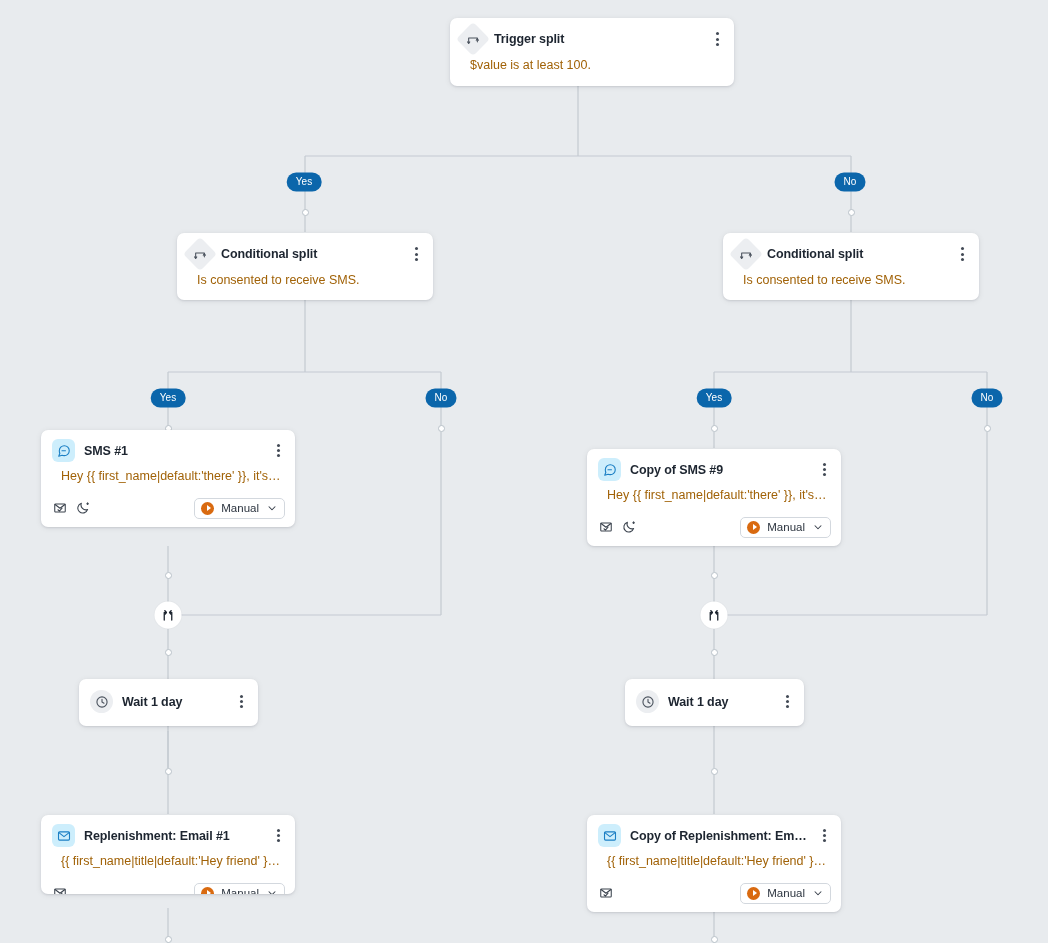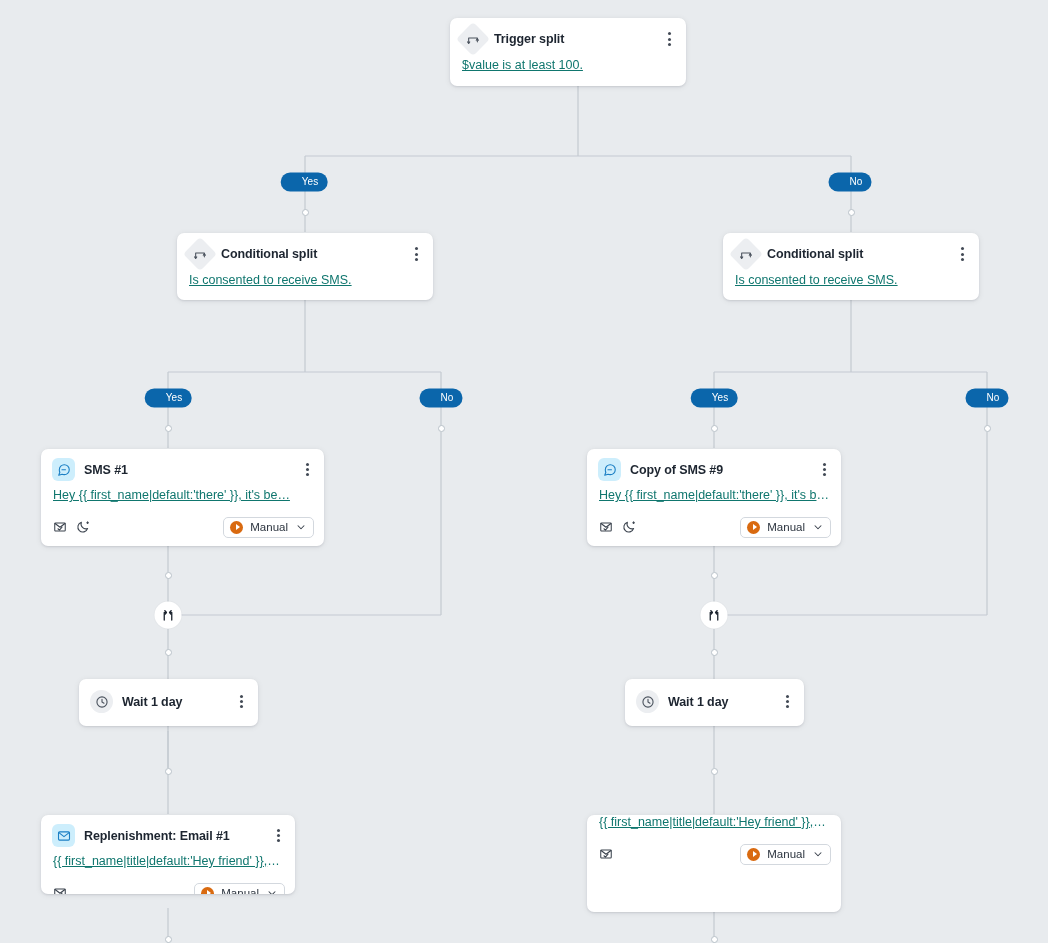--- a/index.html
+++ b/index.html
@@ -44,21 +44,21 @@
   }
 
   
   .pill {
     position: absolute;
     transform: translate(-50%, -50%);
     background: #0b66ab;
     color: #ffffff;
     font-size: 10px;
     line-height: 14px;
-    padding: 2px 9px 3px 21px;
+    padding: 2px 9px 3px 9px;
     border-radius: 10px;
     letter-spacing: .1px;
     white-space: nowrap;
     font-family: "Liberation Sans", sans-serif;
   }
 
   
   .card {
     position: absolute;
     background: #ffffff;
@@ -96,26 +96,25 @@
   }
   .kebab i {
     display: block;
     width: 3px;
     height: 3px;
     border-radius: 50%;
     background: #424a55;
   }
   .card-body {
     font-size: 12.5px;
-    color: #0f766e;
-    padding: 0 12px 12px 12px;
+    color: #a16207;
+    padding: 0 12px 12px 20px;
     white-space: nowrap;
     overflow: hidden;
     text-overflow: ellipsis;
-    text-decoration: underline;
   }
 
   
   .ico {
     flex: 0 0 auto;
     display: flex;
     align-items: center;
     justify-content: center;
   }
   .ico-split {
@@ -278,21 +277,21 @@
   </div>
   <div class="shuffle" style="left:714px;top:615px">
     <svg width="15" height="15" viewBox="0 0 24 24" fill="none" stroke="#1d2530" stroke-width="2.1" stroke-linecap="round" stroke-linejoin="round">
       <path d="M6 20 L6 8 L9 8"></path>
         <path d="M7 5 L9.5 8 L7 11"></path>
       <path d="M18 20 L18 8 L15 8"></path>
         <path d="M17 5 L14.5 8 L17 11"></path>
     </svg>
   </div>
 
-  <div class="card" style="left:450px;top:18px;width:236px;height:68px">
+  <div class="card" style="left:450px;top:18px;width:284px;height:68px">
     <div class="card-head">
       <span class="ico ico-split">
         <svg width="13" height="13" viewBox="0 0 24 24" fill="none" stroke="#4a525d" stroke-width="2" stroke-linecap="round" stroke-linejoin="round">
           <path d="M4 18 L4 9 L20 9 L20 16"></path>
             <path d="M2 16 L4 19 L6 16"></path>
             <path d="M18 13 L20 10 L22 13"></path>
         </svg>
       </span>
       <span class="card-title">Trigger split</span>
       <span class="kebab">
@@ -335,21 +334,21 @@
       <span class="card-title">Conditional split</span>
       <span class="kebab">
           <i></i>
           <i></i>
           <i></i>
         </span>
     </div>
     <div class="card-body">Is consented to receive SMS.</div>
   </div>
 
-  <div class="card" style="left:41px;top:449px;width:283px;height:97px">
+  <div class="card" style="left:41px;top:430px;width:254px;height:97px">
     <div class="card-head">
       <span class="ico ico-sms">
         <svg width="14" height="14" viewBox="0 0 24 24" fill="none" stroke="#1b7fc4" stroke-width="1.9" stroke-linecap="round" stroke-linejoin="round">
           <path d="M21 11.5a8.4 8.4 0 0 1-9 8.4 9.6 9.6 0 0 1-3.3-.6L3 21l1.9-5.1A8.3 8.3 0 0 1 4 11.5 8.4 8.4 0 0 1 12.5 3 8.4 8.4 0 0 1 21 11.5z"></path>
           <path d="M8.5 11.5 L14.5 11.5"></path>
         </svg>
       </span>
       <span class="card-title">SMS #1</span>
       <span class="kebab">
           <i></i>
@@ -482,20 +481,34 @@
         <span class="chip-dot"></span>
         <span class="chip-label">Manual</span>
         <svg width="12" height="12" viewBox="0 0 24 24" fill="none" stroke="#3a424d" stroke-width="2.1" stroke-linecap="round" stroke-linejoin="round">
           <path d="M6 9.5 L12 15.5 L18 9.5"></path>
         </svg>
       </span>
     </div>
   </div>
 
   <div class="card" style="left:587px;top:815px;width:254px;height:97px">
+    <div class="card-head">
+      <span class="ico ico-mail">
+        <svg width="14" height="14" viewBox="0 0 24 24" fill="none" stroke="#1b7fc4" stroke-width="1.9" stroke-linecap="round" stroke-linejoin="round">
+          <rect x="2.6" y="5" width="18.8" height="14" rx="1.8"></rect>
+          <path d="M3.2 6.2 L12 13 L20.8 6.2"></path>
+        </svg>
+      </span>
+      <span class="card-title">Copy of Replenishment: Em…</span>
+      <span class="kebab">
+          <i></i>
+          <i></i>
+          <i></i>
+        </span>
+    </div>
     <div class="card-body">{{ first_name|title|default:'Hey friend' }}, r…</div>
     <div class="card-foot">
       <span class="foot-icons">
         <svg width="14" height="14" viewBox="0 0 24 24" fill="none" stroke="#3a424d" stroke-width="1.8" stroke-linecap="round" stroke-linejoin="round">
           <path d="M3 6.5 A1.5 1.5 0 0 1 4.5 5 h15 A1.5 1.5 0 0 1 21 6.5 v11 A1.5 1.5 0 0 1 19.5 19 h-15 A1.5 1.5 0 0 1 3 17.5 z"></path>
           <path d="M3.5 6 L12 12.5 L20.5 6"></path>
           <path d="M8.5 15 L11 17.3 L15.5 12.3"></path>
         </svg>
       </span>
       <span class="status-chip">

